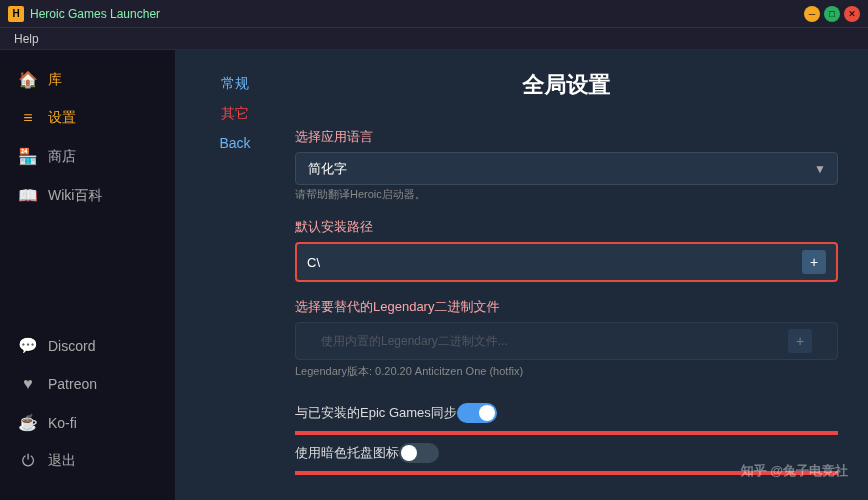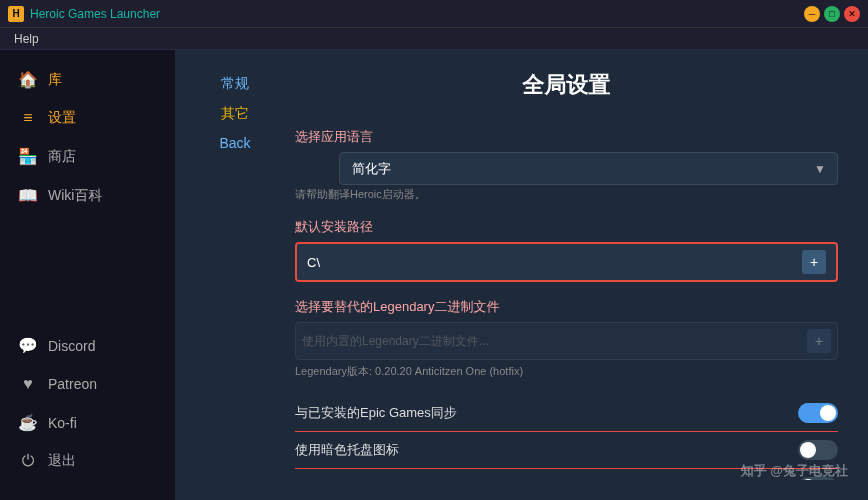--- a/index.html
+++ b/index.html
@@ -34,21 +34,21 @@
       border-radius: 2px;
       display: flex;
       align-items: center;
       justify-content: center;
       font-size: 10px;
       color: #000;
       font-weight: bold;
     }
     .title-bar-text {
       font-size: 12px;
-      color: #14b8a6;
+      color: #86efac;
     }
     .title-bar-controls {
       display: flex;
       gap: 4px;
     }
     .title-bar-btn {
       width: 16px;
       height: 16px;
       border-radius: 50%;
       border: none;
@@ -128,21 +128,21 @@
     .left-nav {
       display: flex;
       flex-direction: column;
       gap: 12px;
       min-width: 60px;
       padding-top: 5px;
       text-align: center;
     }
     .left-nav-item {
       font-size: 14px;
-      color: #eab308;
+      color: #ef4444;
       cursor: pointer;
       white-space: nowrap;
     }
     .left-nav-item.active { color: #6ab4f5; }
 
     
     .settings-panel {
       flex: 1;
       display: flex;
       flex-direction: column;
@@ -167,21 +167,20 @@
       font-size: 11px;
       color: #888;
       margin-top: 2px;
     }
 
     
     .select-container {
       position: relative;
       display: flex;
       align-items: center;
-      margin-left: 44px;
     }
     .setting-select {
       width: 100%;
       background: #253447;
       border: 1px solid #3a4a5a;
       color: #fff;
       padding: 8px 12px;
       font-size: 13px;
       border-radius: 4px;
       appearance: none;
@@ -227,21 +226,21 @@
       font-size: 14px;
     }
 
     
     .legendary-input-container {
       display: flex;
       align-items: center;
       border: 1px solid #3a4a5a;
       border-radius: 4px;
       background: #253447;
-      padding: 6px 6px;
+      padding: 6px 25px;
       gap: 8px;
       opacity: 0.6;
     }
     .legendary-input {
       flex: 1;
       background: transparent;
       border: none;
       color: #aaa;
       font-size: 12px;
       outline: none;
@@ -251,23 +250,23 @@
     .version-text {
       font-size: 11px;
       color: #888;
       margin-top: 4px;
     }
 
     
     .toggle-row {
       display: flex;
       align-items: center;
-      justify-content: space-between;
+      justify-content: flex-start;
       padding: 8px 0;
-      border-bottom: 1px solid #ef4444;
+      border-bottom: 4px solid #ef4444;
     }
     .toggle-label {
       font-size: 13px;
       color: #ddd;
     }
     .toggle {
       width: 40px;
       height: 20px;
       background: #4a9aef;
       border-radius: 10px;

